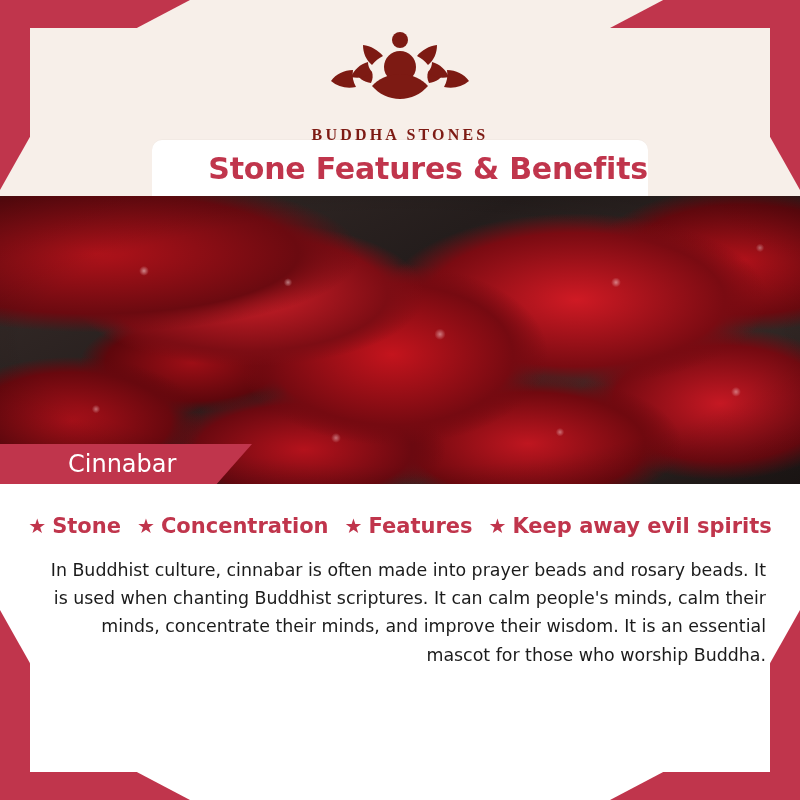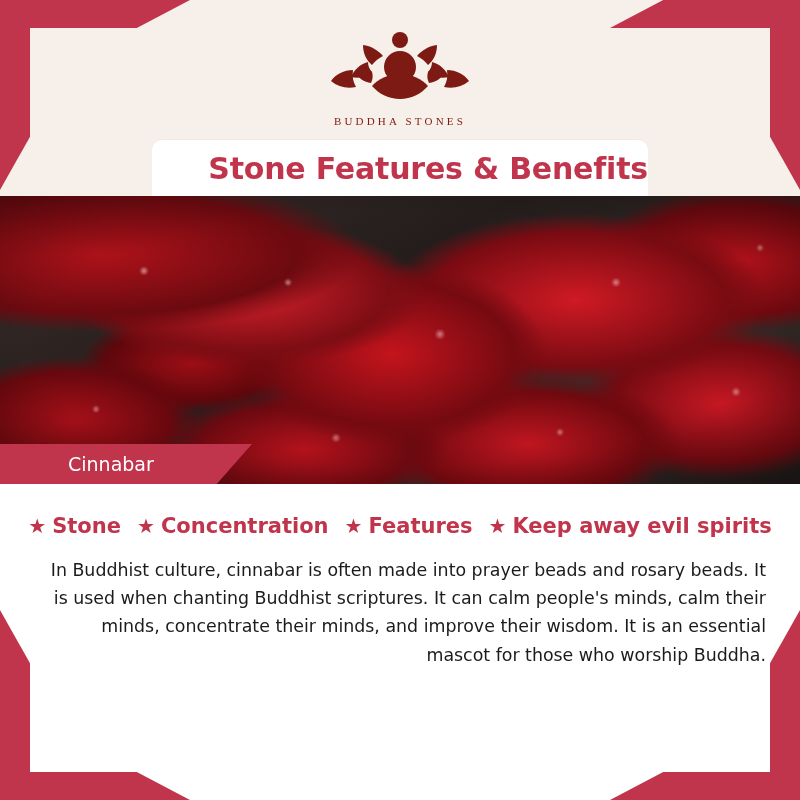--- a/index.html
+++ b/index.html
@@ -82,24 +82,24 @@
     display: flex;
     flex-direction: column;
     align-items: center;
   }
   .logo-mark {
     width: 160px;
     height: 88px;
     display: block;
   }
   .brand-name {
-    margin-top: 5px;
-    font-size: 11px;
+    margin-top: 16px;
+    font-size: 16px;
     letter-spacing: 3.2px;
-    font-weight: normal;
+    font-weight: bold;
     color: #7d1a13;
     font-family: "Liberation Serif", serif;
   }
 
   
   .title-ribbon {
     position: absolute;
     top: 140px;
     left: 152px;
     width: 496px;
@@ -175,21 +175,21 @@
     width: 252px;
     height: 40px;
     background: #c0354c;
     clip-path: polygon(0 0, 100% 0, 86% 100%, 0 100%);
     display: flex;
     align-items: center;
     z-index: 6;
   }
   .stone-tab-label {
     color: #ffffff;
-    font-size: 19px;
+    font-size: 24px;
     padding-left: 68px;
     font-family: "DejaVu Sans", sans-serif;
   }
 
   
   .content {
     position: absolute;
     top: 484px;
     left: 0;
     width: 800px;

